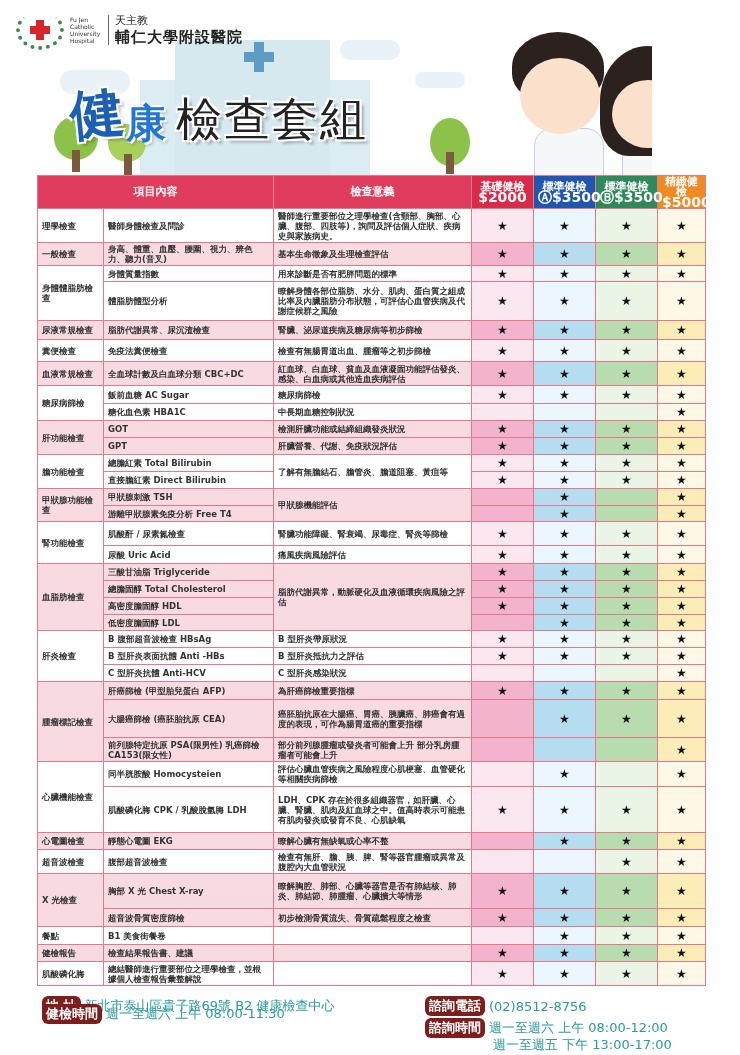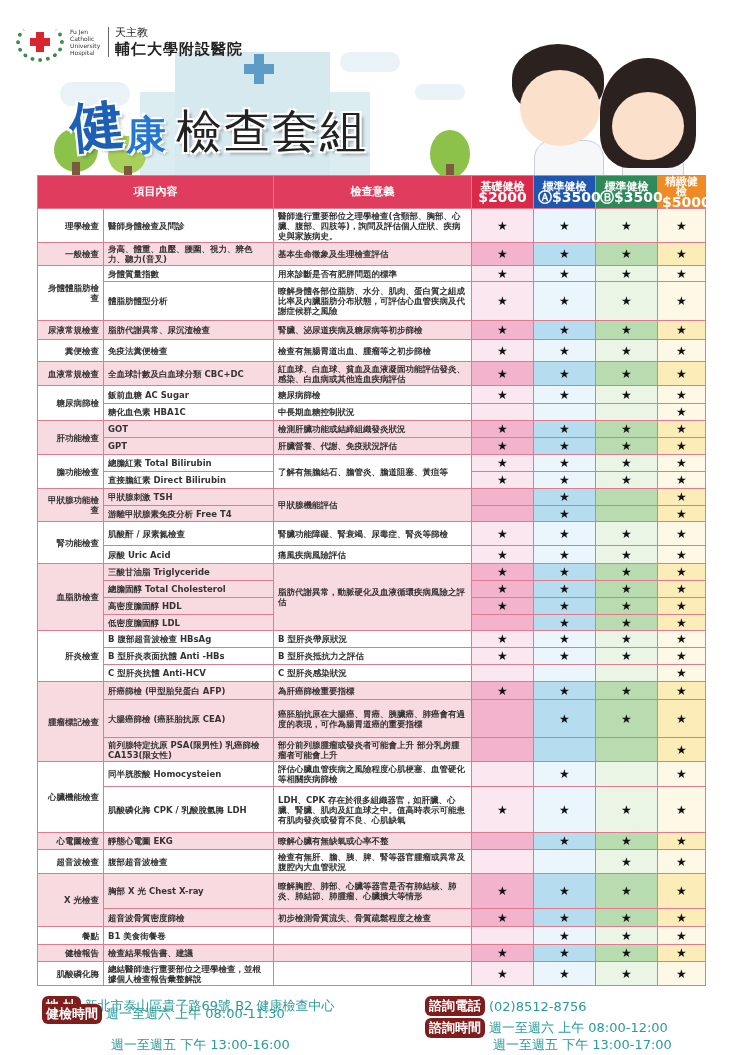--- a/index.html
+++ b/index.html
@@ -1,17 +1,17 @@
 <!DOCTYPE html>
 <html><head>
 <meta charset="utf-8">
 <style>
   * { box-sizing: border-box; margin: 0; padding: 0; }
   body { width: 740px; height: 1055px; background: #ffffff; font-family: "DejaVu Sans", "Liberation Sans", sans-serif; position: relative; overflow: hidden; color: #222; }
-  .hero { position: absolute; left: 0; top: 0; width: 740px; height: 178px; overflow: hidden; margin-top: 12px; }
+  .hero { position: absolute; left: 0; top: 0; width: 652px; height: 178px; overflow: hidden; }
   .logo { position: absolute; left: 16px; top: 10px; display: flex; align-items: center; }
   .laurel { width: 48px; height: 40px; position: relative; }
   .laurel .wreath { position: absolute; inset: 0; border: 4px dotted #3f8a4a; border-radius: 50%; border-top-color: transparent; }
   .laurel .cross { position: absolute; left: 14px; top: 10px; width: 20px; height: 20px; }
   .laurel .cross::before { content: ""; position: absolute; left: 6px; top: 0; width: 8px; height: 20px; background: #d7262e; }
   .laurel .cross::after { content: ""; position: absolute; left: 0; top: 6px; width: 20px; height: 8px; background: #d7262e; }
   .logo-en { font-size: 6px; line-height: 7px; color: #333; margin-left: 6px; width: 32px; }
   .logo-sep { width: 1px; height: 30px; background: #666; margin: 0 6px; }
   .logo-zh-small { font-size: 11px; color: #222; }
   .logo-zh-big { font-size: 15px; color: #222; font-weight: bold; letter-spacing: 1px; }
@@ -35,21 +35,21 @@
   table.pkg { position: absolute; left: 37px; top: 175px; width: 668px; border-collapse: collapse; table-layout: fixed; font-size: 8.5px; }
   table.pkg td, table.pkg th { border: 1px solid #e07a8c; padding: 0 4px; vertical-align: middle; line-height: 10px; }
   table.pkg th { color: #fff; font-weight: bold; height: 33px; font-size: 11px; }
   th.h-item, th.h-mean { background: #e03c5e; }
   th.h-pkg { font-size: 10px; line-height: 13px; padding: 2px 0; }
   th.h-pkg .price { font-size: 14px; display: block; }
   th.p0 { background: #d92a4a; }
   th.p1 { background: #1f57b0; }
   th.p2 { background: #2f8a5a; }
   th.p3 { background: #f08a24; }
-  td.cat { text-align: right; font-weight: bold; color: #333; }
+  td.cat { text-align: left; font-weight: bold; color: #333; }
   td.item { font-weight: bold; color: #333; }
   td.mean { font-weight: bold; color: #333; }
   td.star { text-align: center; font-size: 12px; color: #111; padding: 0; }
   tr.pink td.cat, tr.pink td.item, tr.pink td.mean { background: #f8dbe1; }
   tr.white td.cat, tr.white td.item, tr.white td.mean { background: #ffffff; }
   tr.pink td.s0 { background: #f4b3cc; } tr.white td.s0 { background: #fbe7ef; }
   tr.pink td.s1 { background: #b5dcef; } tr.white td.s1 { background: #eaf6fb; }
   tr.pink td.s2 { background: #b8dcb0; } tr.white td.s2 { background: #eaf5e6; }
   tr.pink td.s3 { background: #fbecb8; } tr.white td.s3 { background: #fdf9e6; }
 
@@ -433,23 +433,20 @@
 
 <div class="footer">
   <div class="frow" style="left:42px;top:4px;">
     <span class="badge">地 址</span>
     <span>新北市泰山區貴子路69號 B2 健康檢查中心</span>
   </div>
   <div class="frow" style="left:42px;top:12px;">
     <span class="badge">健檢時間</span>
     <span>週一至週六 上午 08:00-11:30</span>
   </div>
-  <div class="frow" style="left:111px;top:44px;">
-    <span>週一至週五 下午 13:00-16:00</span>
-  </div>
   <div class="frow" style="left:425px;top:4px;">
     <span class="badge">諮詢電話</span>
     <span>(02)8512-8756</span>
   </div>
   <div class="frow" style="left:425px;top:26px;">
     <span class="badge">諮詢時間</span>
     <span>週一至週六 上午 08:00-12:00</span>
   </div>
   <div class="frow" style="left:493px;top:44px;">
     <span>週一至週五 下午 13:00-17:00</span>

